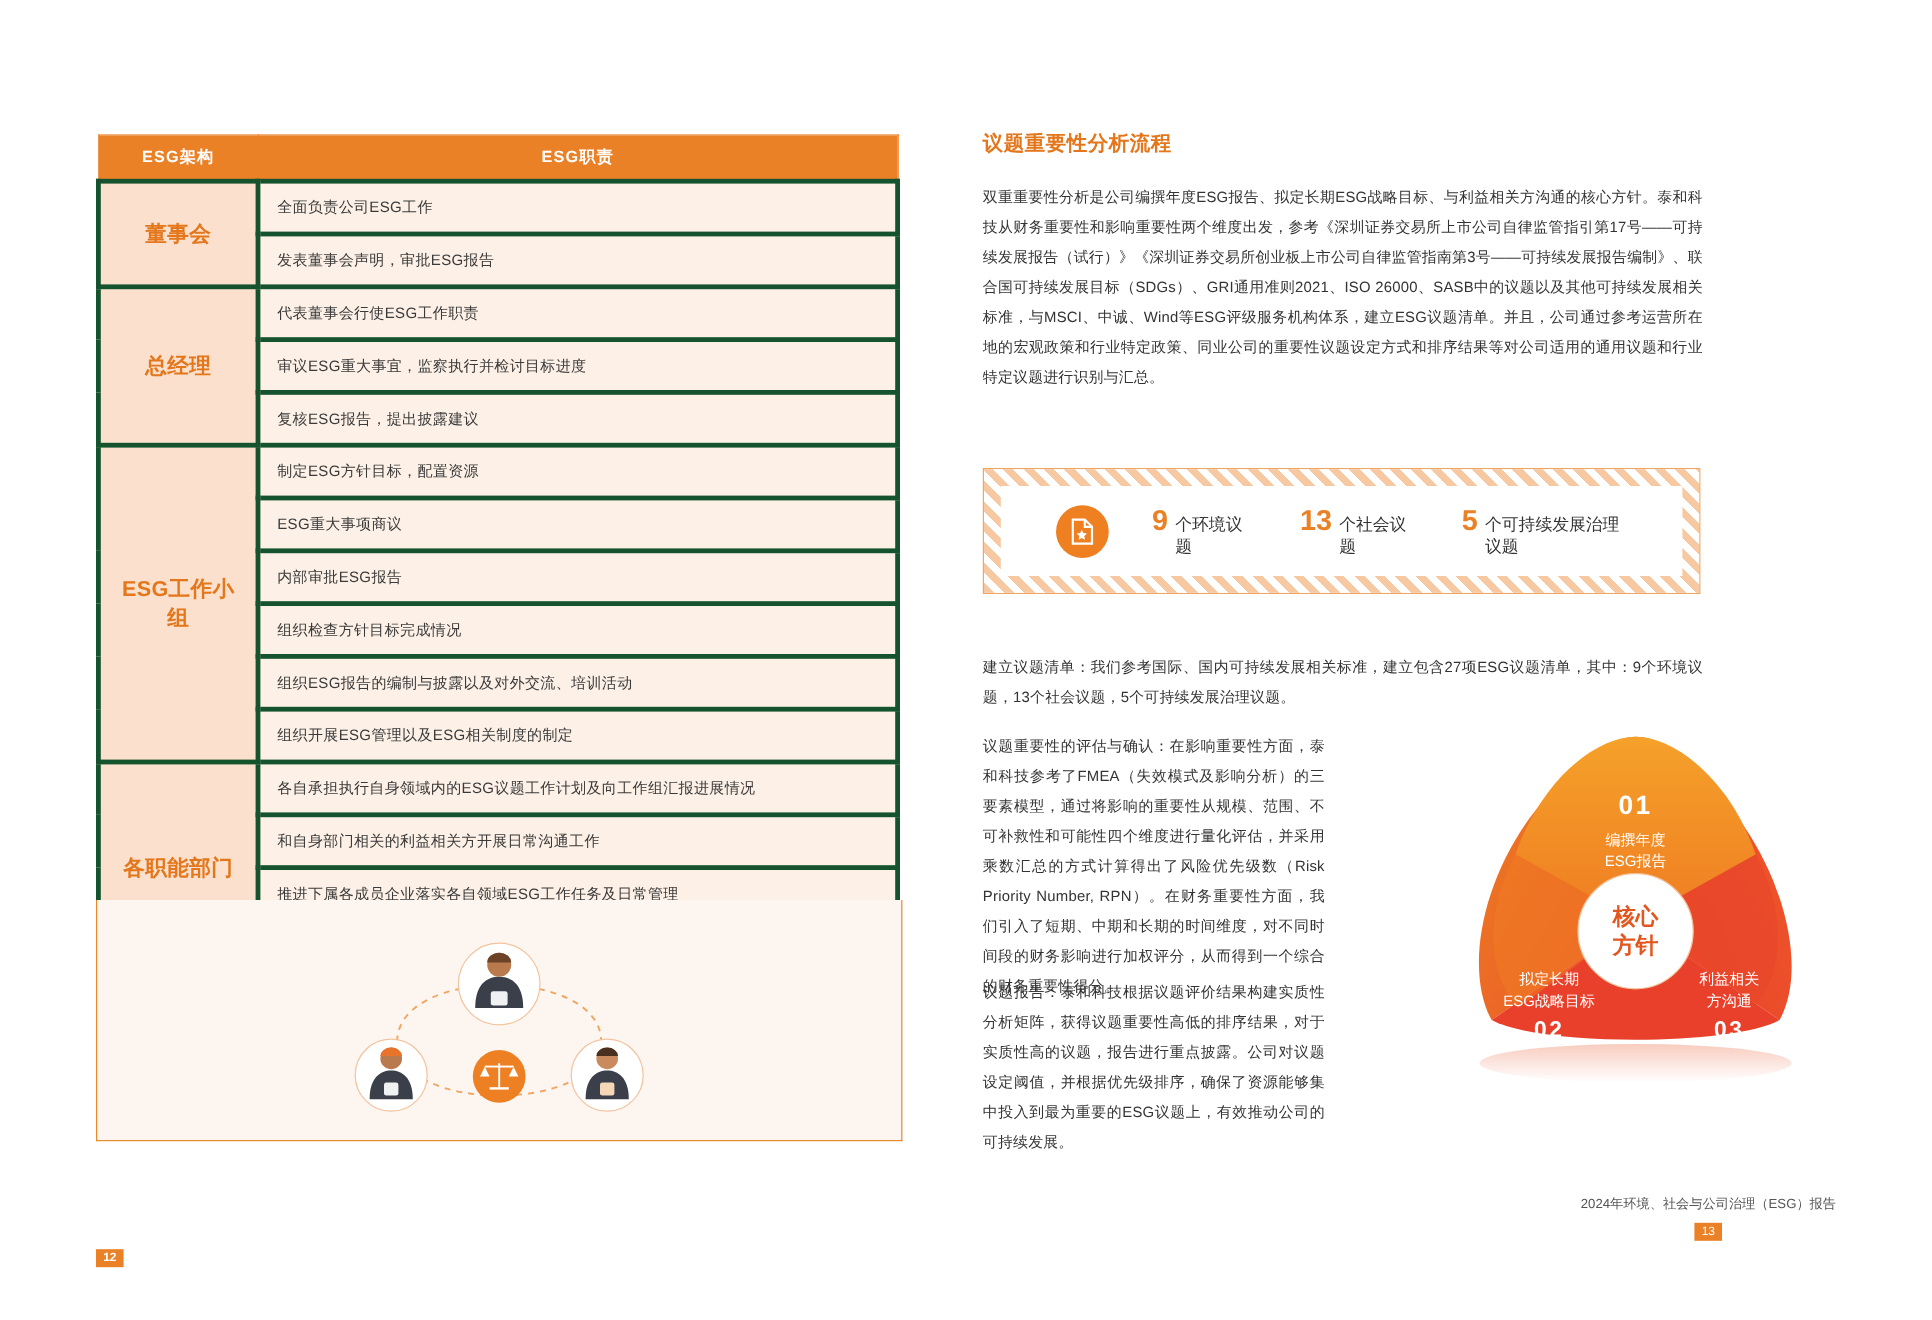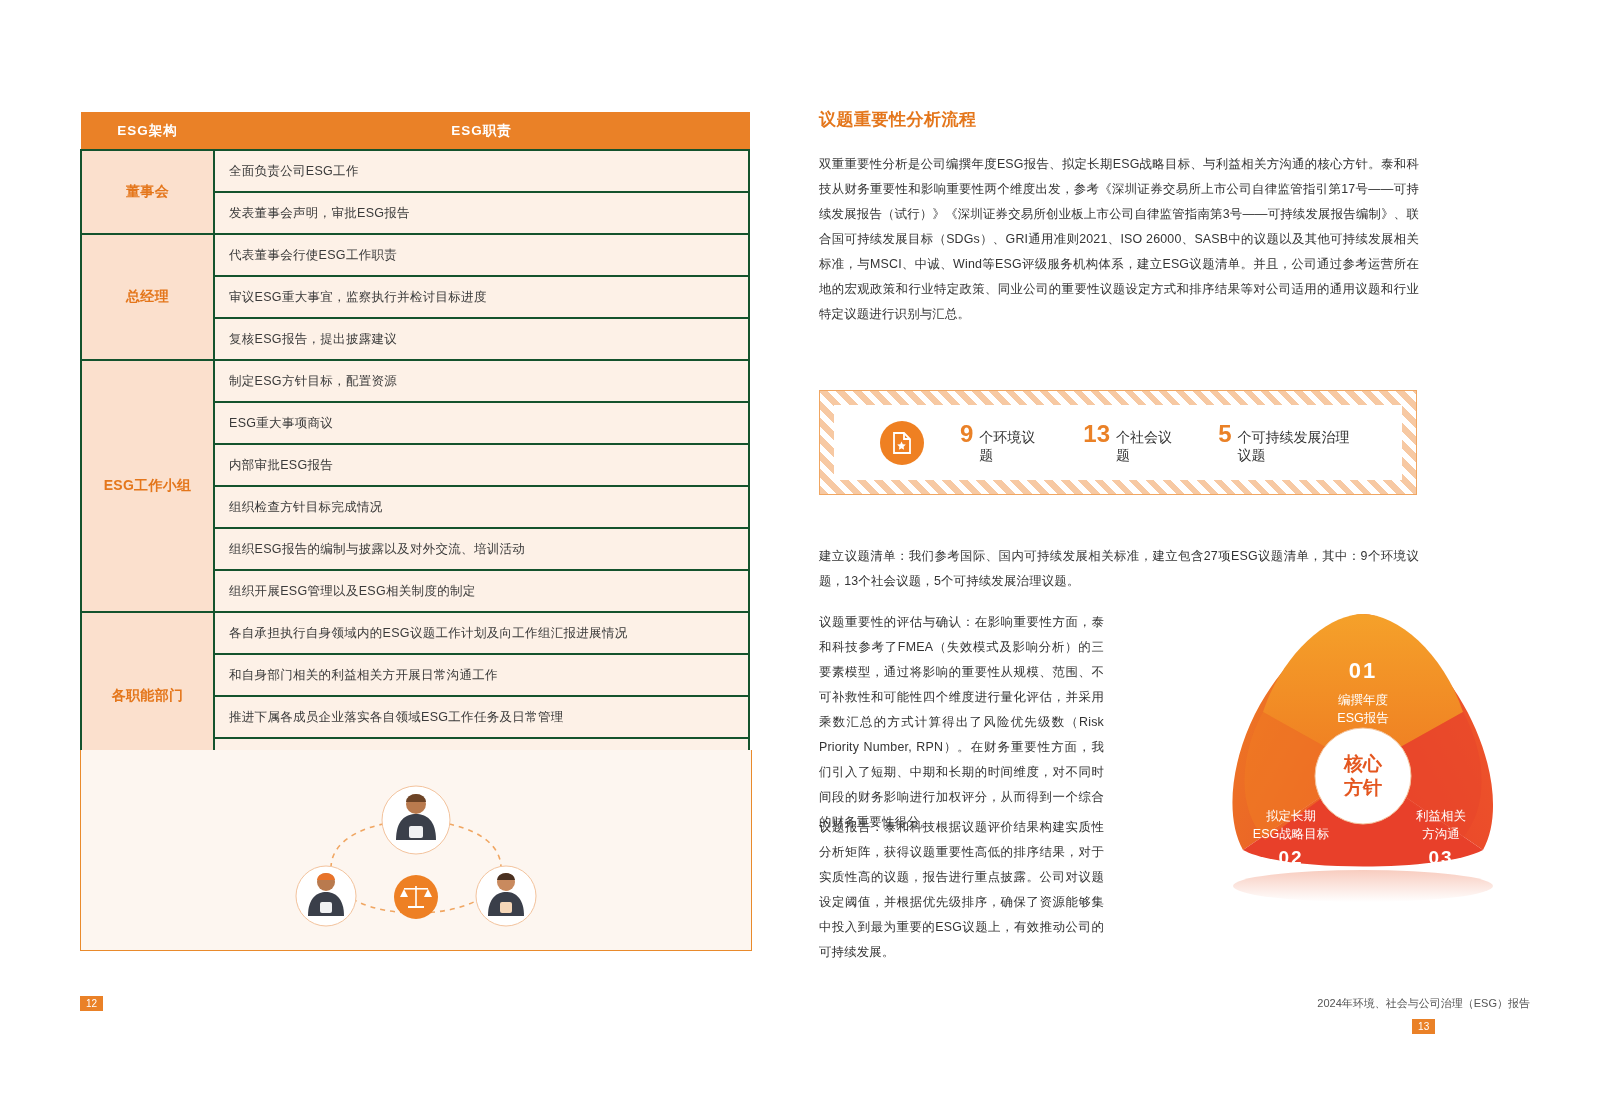--- a/index.html
+++ b/index.html
@@ -20,29 +20,29 @@
     border:1px solid #e98a2b;
     border-collapse:collapse;
     font-size:12.5px;
   }
   .esg-table th{
     background:#ea8127;color:#ffffff;font-weight:bold;font-size:13.5px;
     height:34px;border:1px solid #ea8127;letter-spacing:1px;
   }
   .esg-table th.col-a{width:130px;}
   .esg-table td{
-    border:2px solid #14532d;
+    border:4px solid #14532d;
     padding:0 14px;
     height:40px;
     background:#fdeee2;
     color:#3a3a3a;
     letter-spacing:.3px;
   }
   .esg-table td.cat{
-    text-align:center;color:#e4761b;font-weight:bold;font-size:14px;
+    text-align:center;color:#e4761b;font-weight:bold;font-size:18px;
     background:#fbe0cd;
   }
   .esg-table td.dutycell{background:#fdf1e7;}
   .figure-wrap{position:absolute;left:80px;top:750px;width:670px;height:200px;
     border:1px solid #e98a2b;border-top:none;background:#fdf6f0;}
   .fig-svg{position:absolute;left:0;top:0;}
 
   
   .right-page{position:absolute;left:805px;top:0;width:805px;height:1100px;}
   .sec-title{
@@ -80,21 +80,21 @@
     flex:none;
   }
   .stat-item{display:flex;align-items:baseline;margin-right:46px;}
   .stat-num{color:#ea8127;font-size:24px;font-weight:bold;margin-right:6px;}
   .stat-lbl{font-size:14px;color:#333;}
 
   
   .tri-wrap{position:absolute;left:318px;top:600px;width:480px;height:330px;}
 
   
-  .footer-left{position:absolute;left:80px;top:996px;display:flex;align-items:center;gap:8px;}
+  .footer-left{position:absolute;left:80px;top:1041px;display:flex;align-items:center;gap:8px;font-weight:bold;}
   .pg-badge{background:#ea8127;color:#fff;font-size:10px;padding:2px 6px;}
   .footer-right{position:absolute;right:80px;top:996px;display:flex;align-items:center;gap:8px;flex-direction:column;}
   .footer-text{font-size:11px;color:#555;}
 </style>
 </head>
 <body>
 
 <div class="page left-page">
 
   <table class="esg-table">

